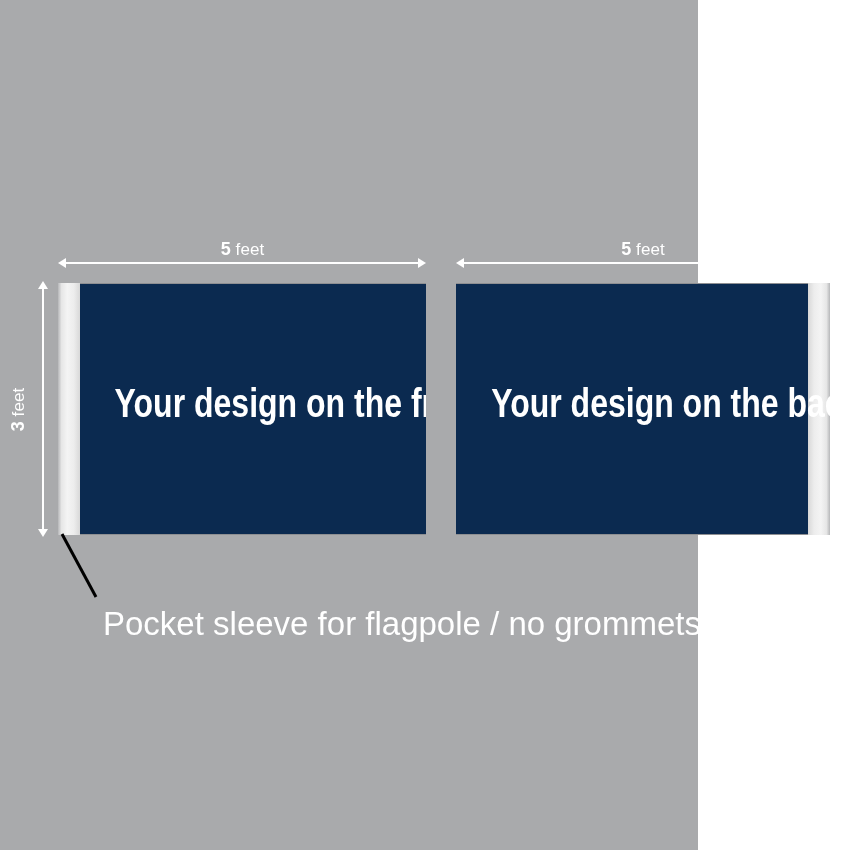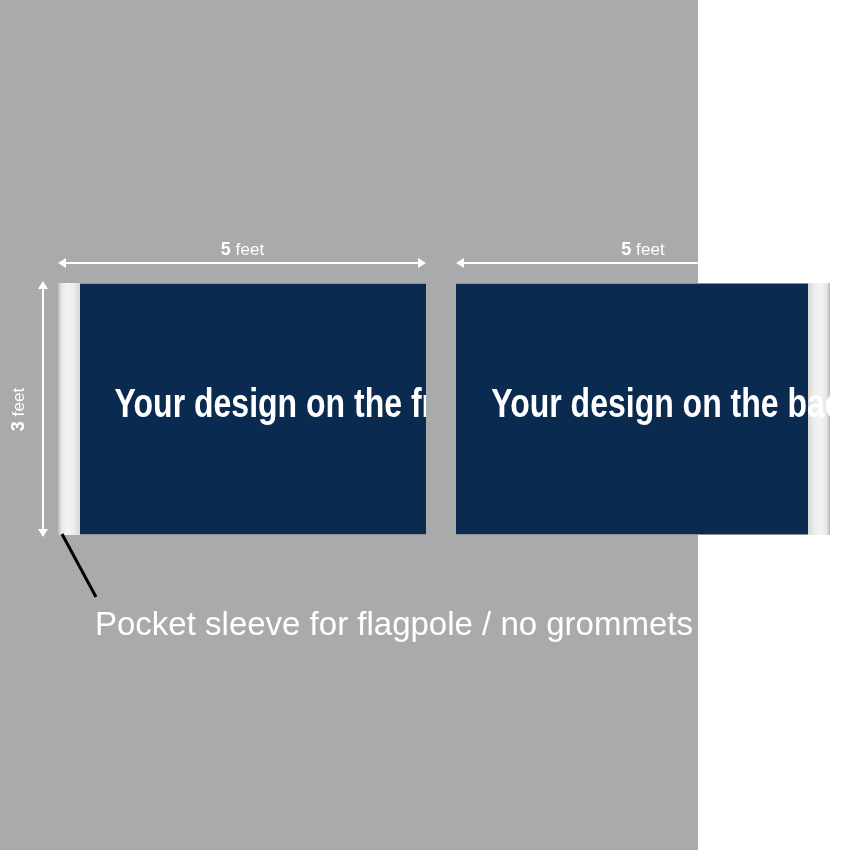--- a/index.html
+++ b/index.html
@@ -222,15 +222,15 @@
   <div class="flag" style="left:456px; top:283px; width:374px; height:252px;">
     <div class="flag-field" style="left: 0px; right: 22px; background: rgb(11, 42, 80);"></div>
     <div class="sleeve right" style="right:0; width:22px;"></div>
     <div class="flag-text" style="left:0; width:352px; top:100px;">Your design on the back</div>
   </div>
 
   <svg id="leader" viewBox="0 0 850 850">
     <line x1="62" y1="534" x2="96" y2="597" stroke="#000000" stroke-width="3"></line>
   </svg>
 
-  <div id="caption" style="left:95px; top:607px;text-align:center;">Pocket sleeve for flagpole / no grommets</div>
+  <div id="caption" style="left:103px; top:607px;text-align:center;">Pocket sleeve for flagpole / no grommets</div>
 
 </div>
 
 </body></html>

